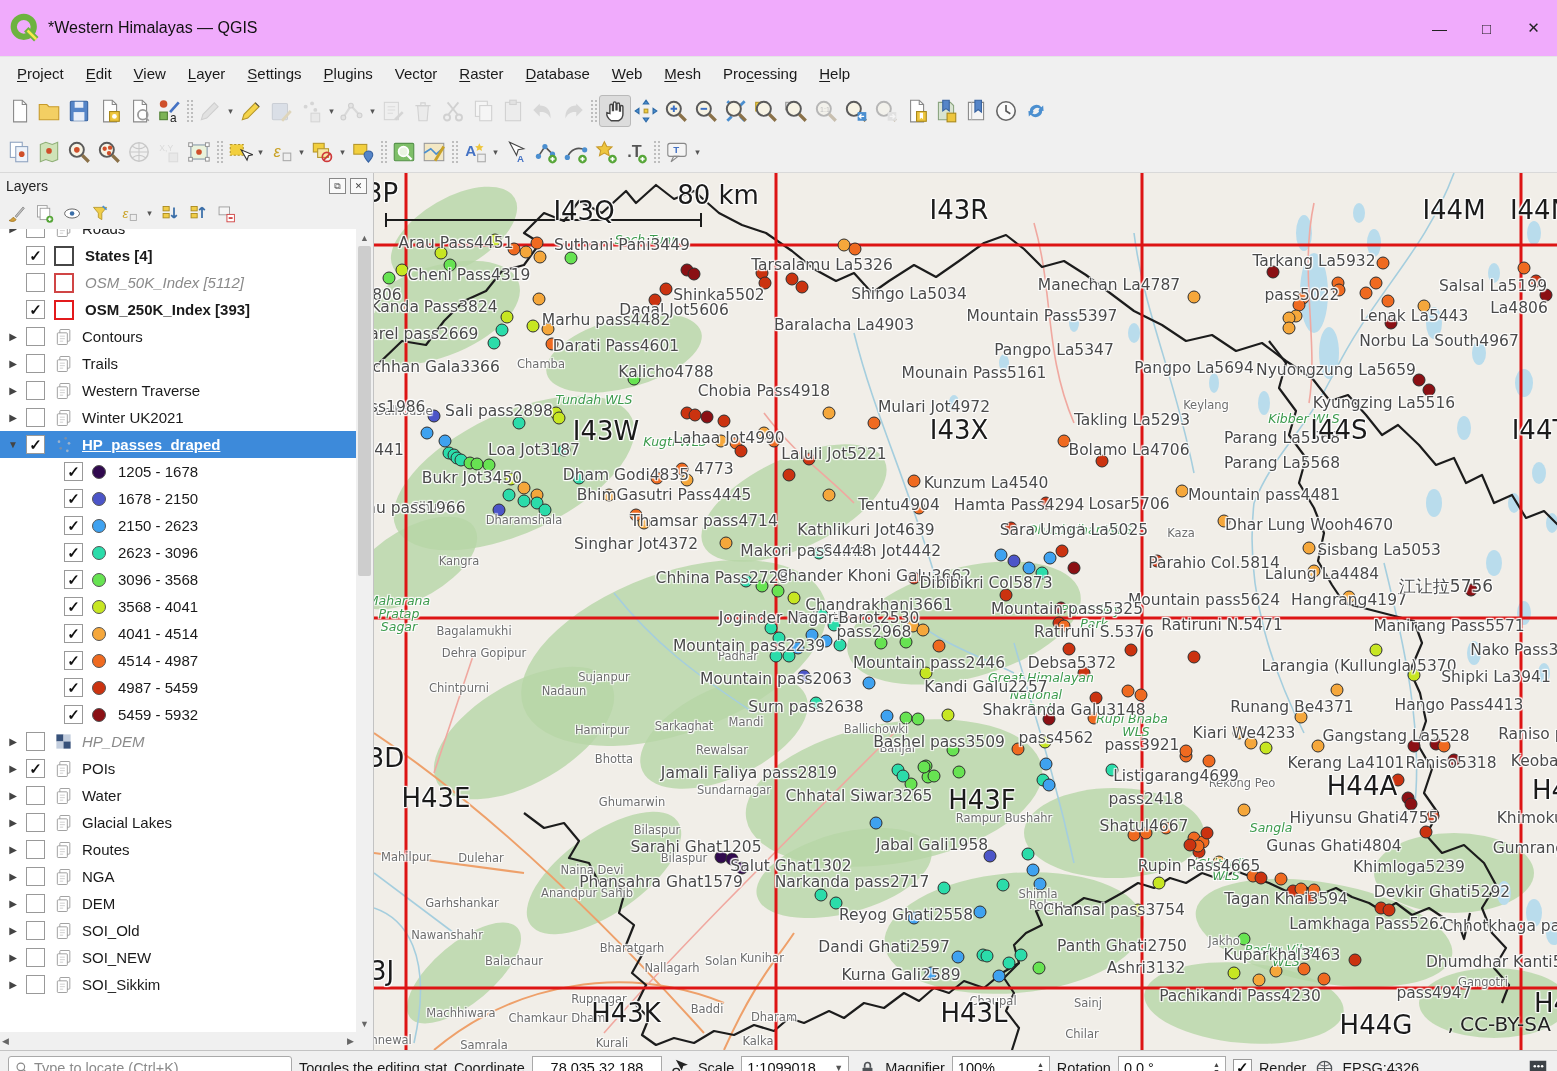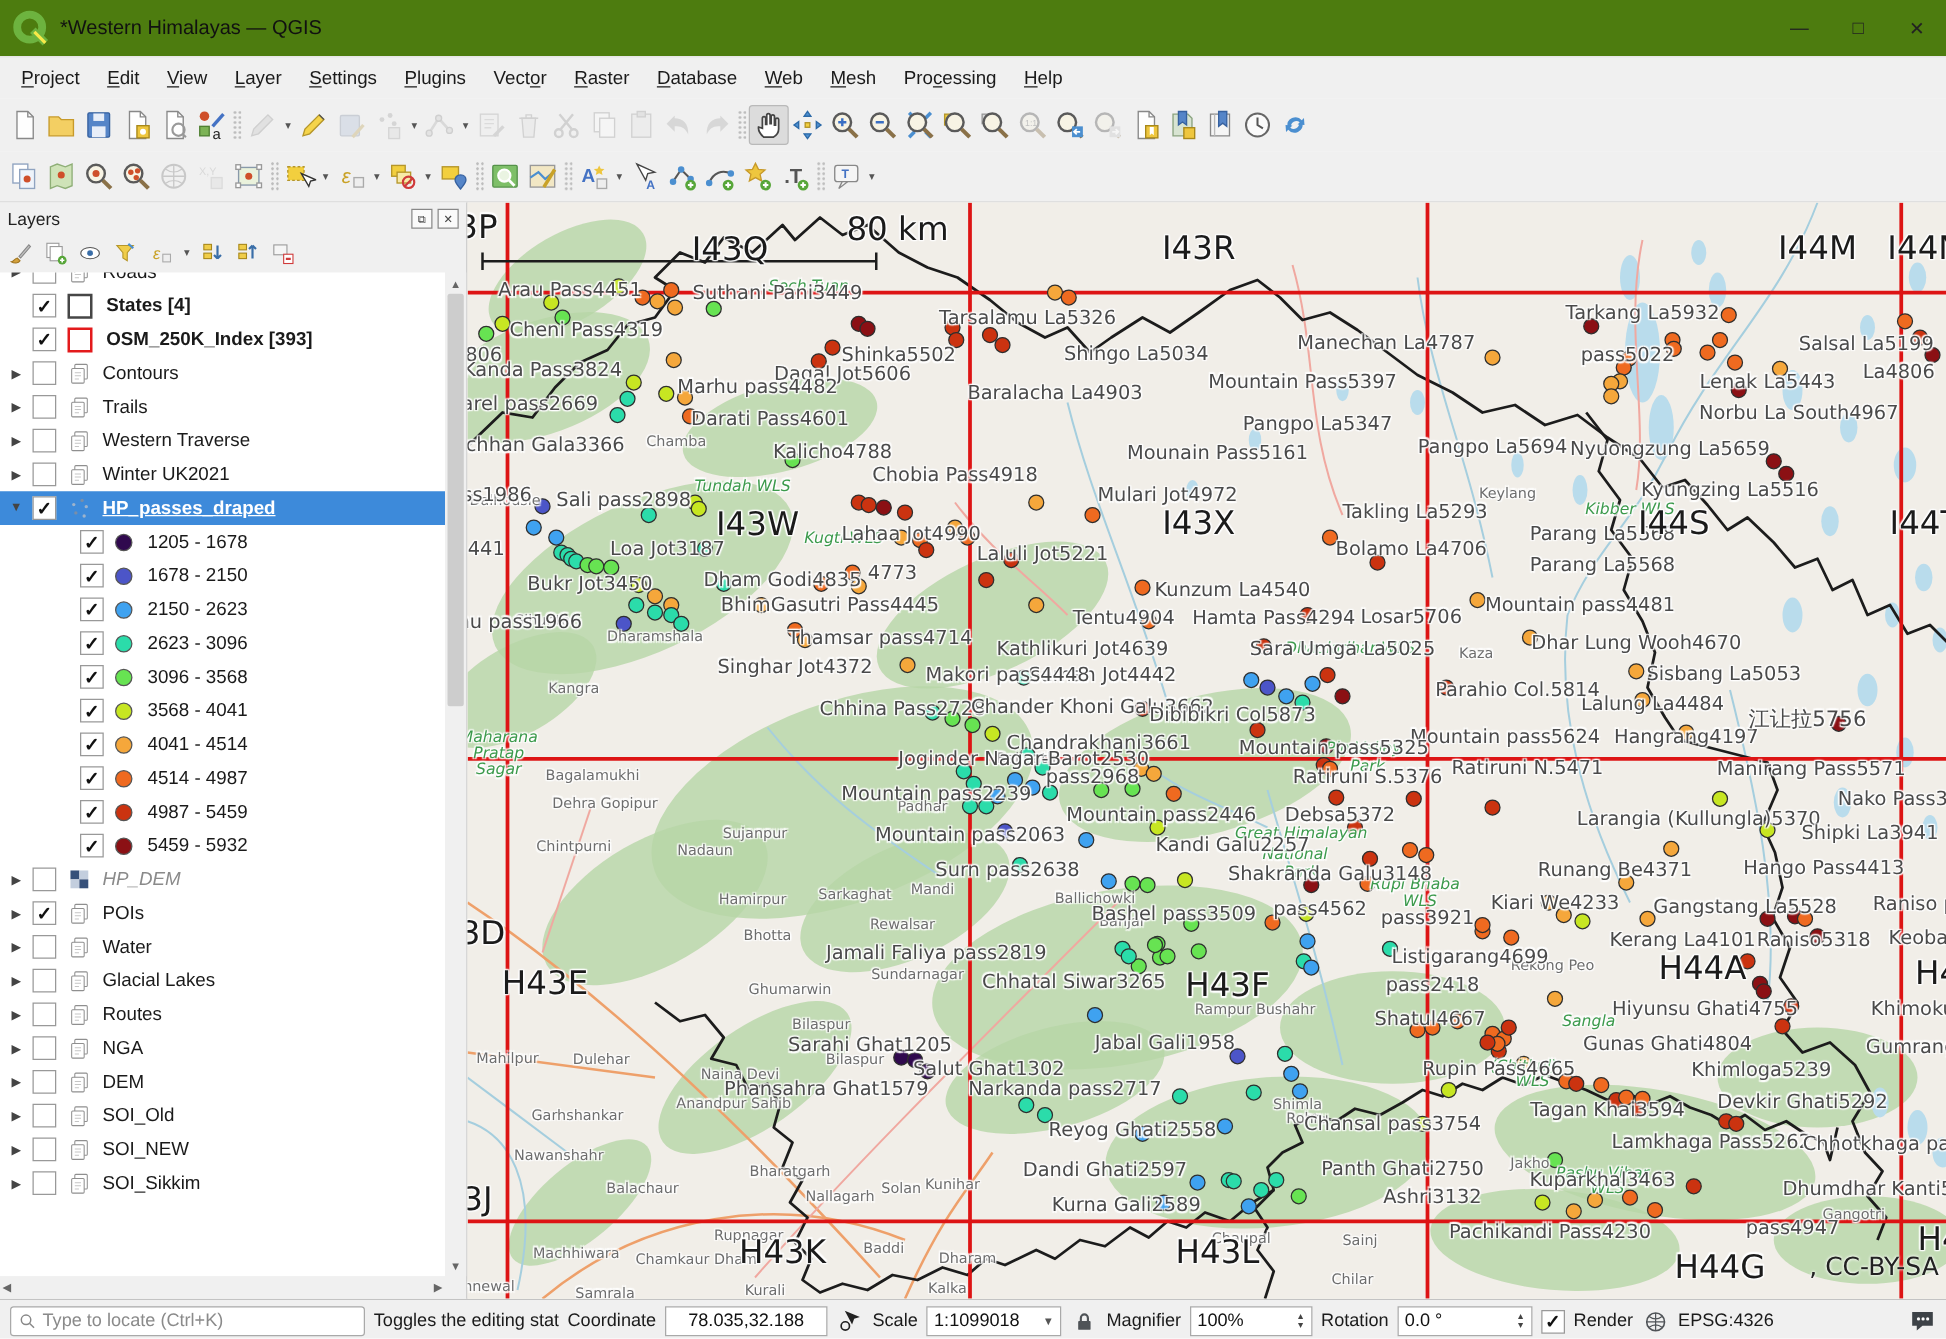--- a/index.html
+++ b/index.html
@@ -1,18 +1,18 @@
 <!DOCTYPE html>
 <html><head>
 <meta charset="utf-8">
 <style>
   html,body{margin:0;padding:0;background:#fff;font-family:"Liberation Sans",sans-serif;}
   #app{width:1557px;height:1071px;position:relative;overflow:hidden;background:#fff;user-select:none;}
   
-  .titlebar{height:45px;display:flex;align-items:center;background:#4d7c0f;}
+  .titlebar{height:56px;display:flex;align-items:center;background:#f0abfc;}
   .qlogo{width:30px;height:30px;margin:0 8px 0 10px;}
   .apptitle{font-size:16px;color:#111;}
   .winbtns{margin-left:auto;display:flex;height:45px;}
   .winbtn{width:47px;display:flex;align-items:center;justify-content:center;font-size:15px;color:#222;}
   
   .menubar{height:33px;background:#f0f0f0;display:flex;align-items:center;padding-left:6px;border-top:1px solid #e5e5e5;}
   .menu-item{padding:5px 11px;font-size:15px;color:#1a1a1a;}
   .menu-item u{text-underline-offset:2px;}
   
   .toolbar{background:#f0f0f0;display:flex;align-items:center;padding-left:4px;}
@@ -566,20 +566,28 @@
                 </svg></span>
               <span class="lbl">Roads</span>
             </div>
           </div>
           <div class="trow">
             <div class="inner">
               <span style="width:26px;flex:0 0 auto"></span>
               <span class="cb">✓</span>
               <span class="sym" style="border:2px solid #464646"></span>
               <span class="lbl b">States [4]</span>
+            </div>
+          </div>
+          <div class="trow">
+            <div class="inner">
+              <span style="width:26px;flex:0 0 auto"></span>
+              <span class="cb"></span>
+              <span class="sym" style="border:2px solid #d04545"></span>
+              <span class="lbl i">OSM_50K_Index [5112]</span>
             </div>
           </div>
           <div class="trow">
             <div class="inner">
               <span style="width:26px;flex:0 0 auto"></span>
               <span class="cb">✓</span>
               <span class="sym" style="border:2px solid #e31a1c"></span>
               <span class="lbl b">OSM_250K_Index [393]</span>
             </div>
           </div>

